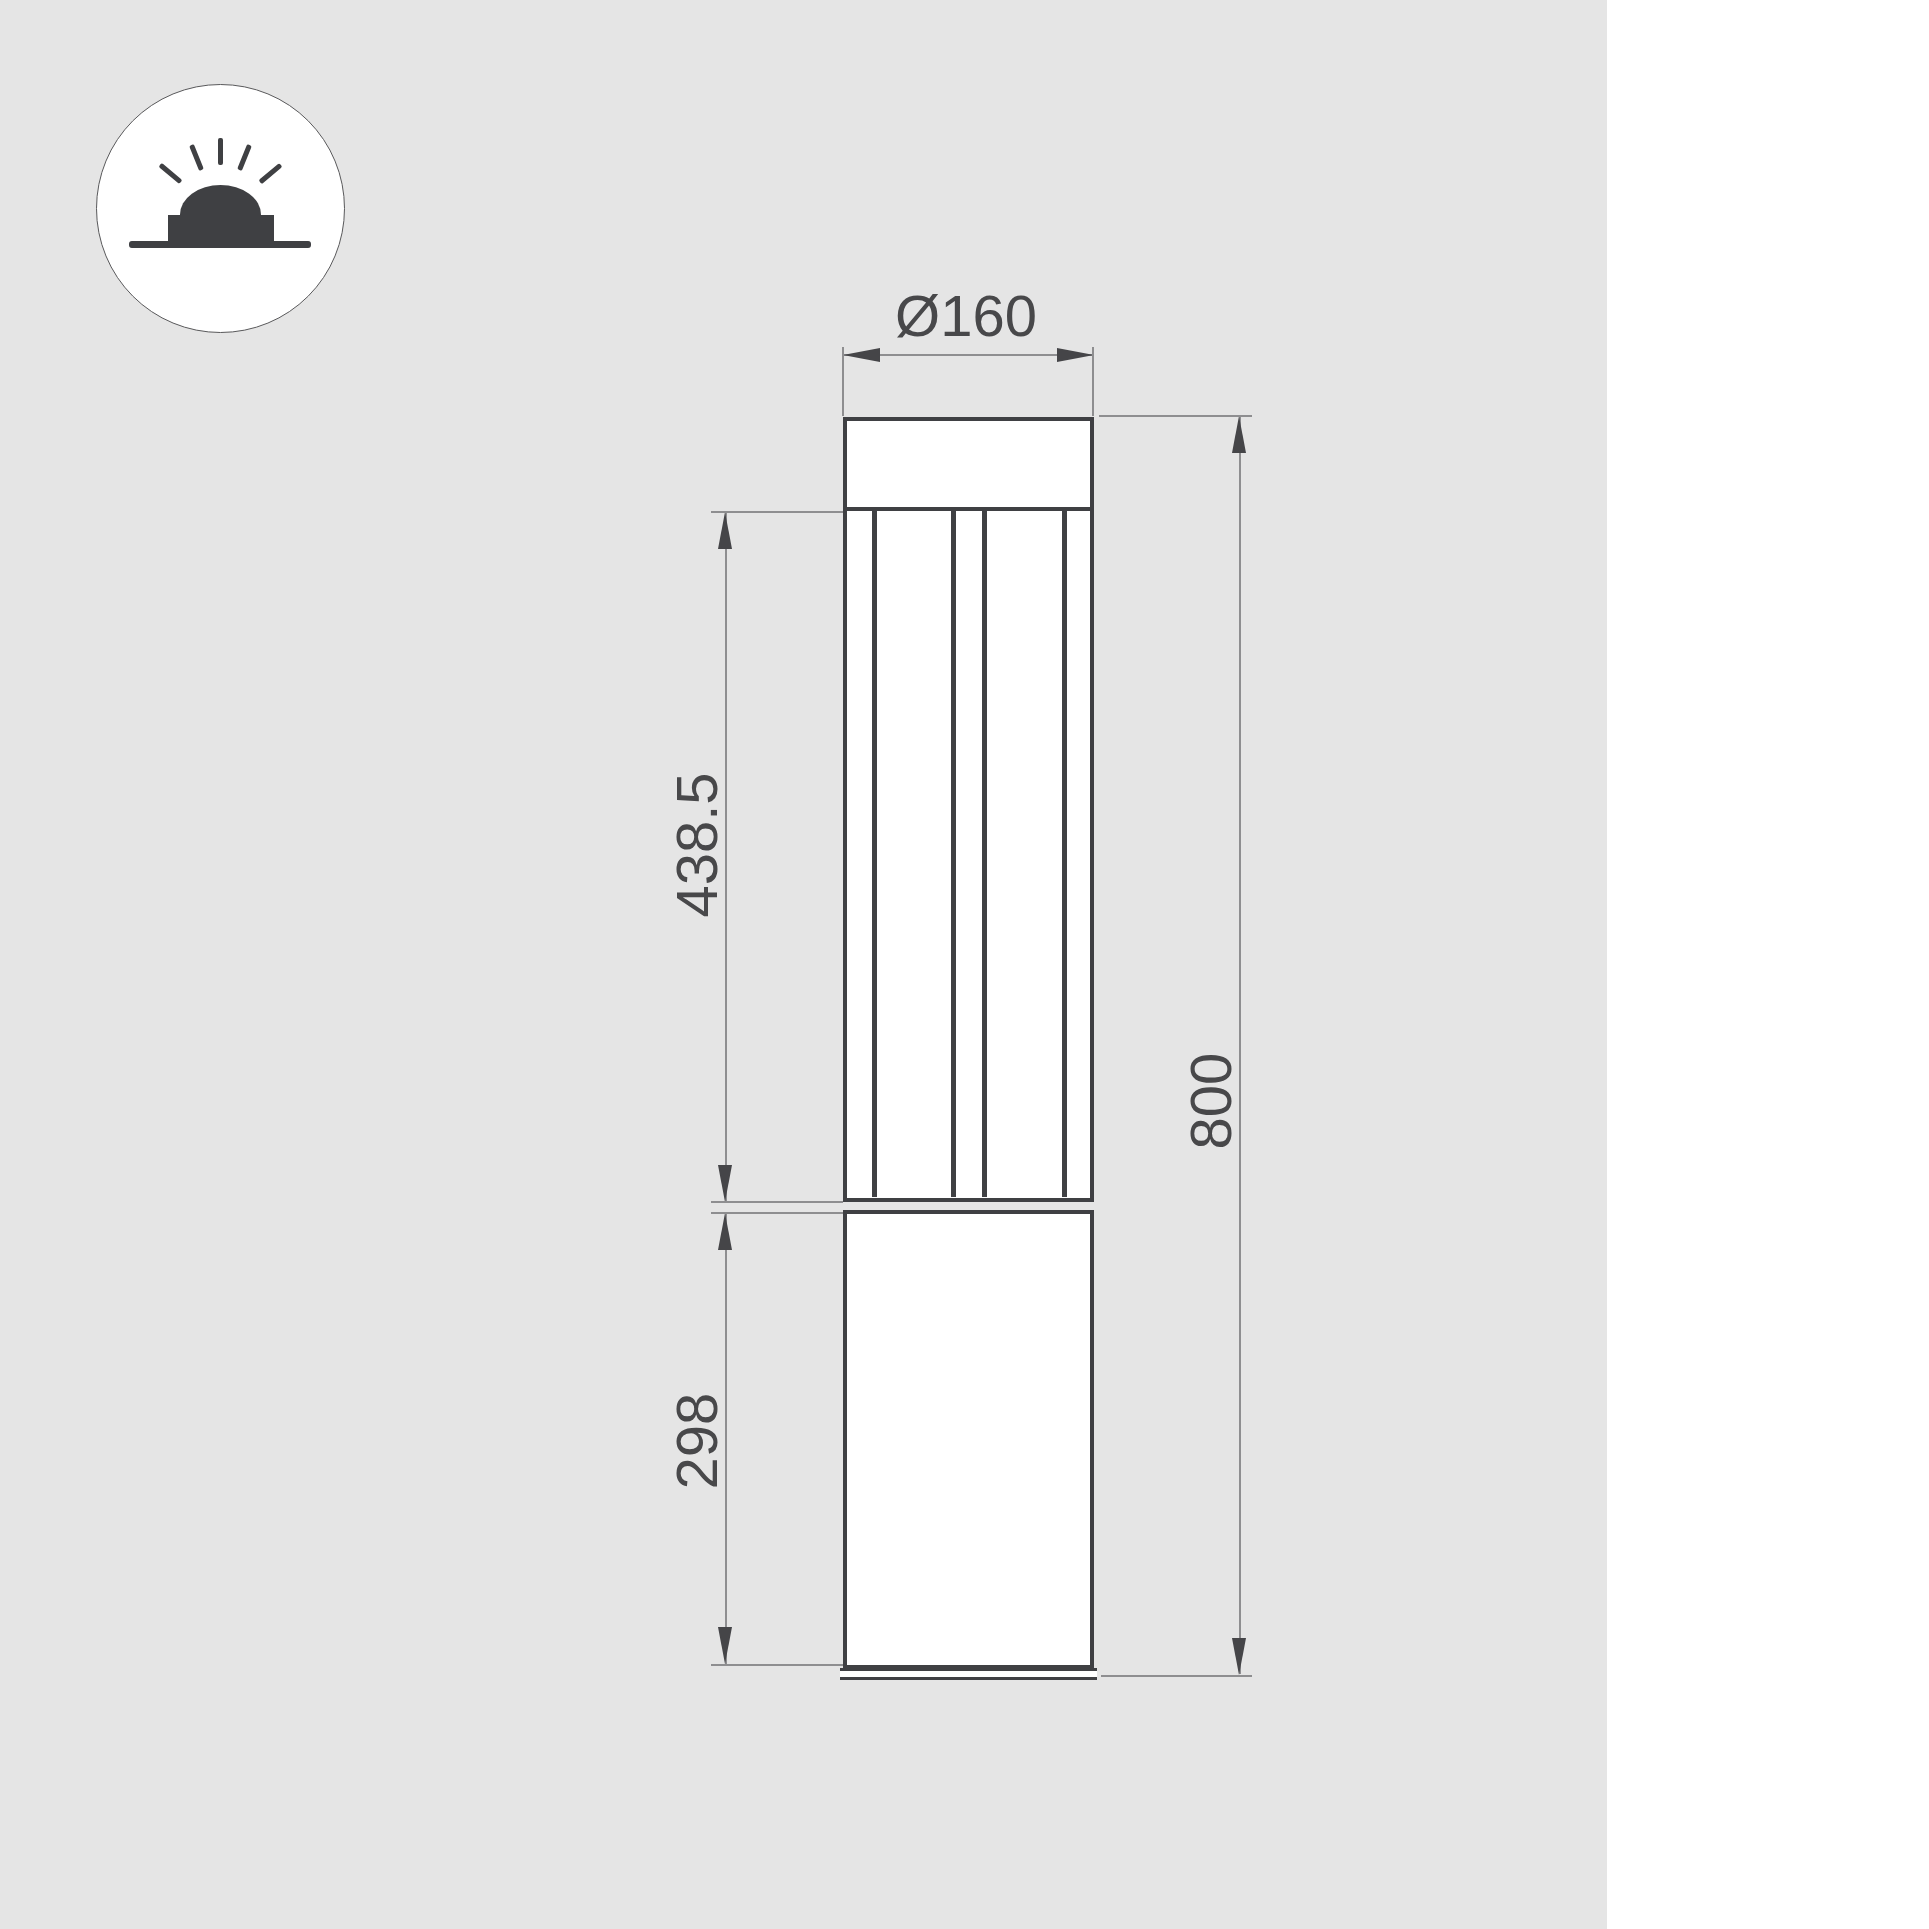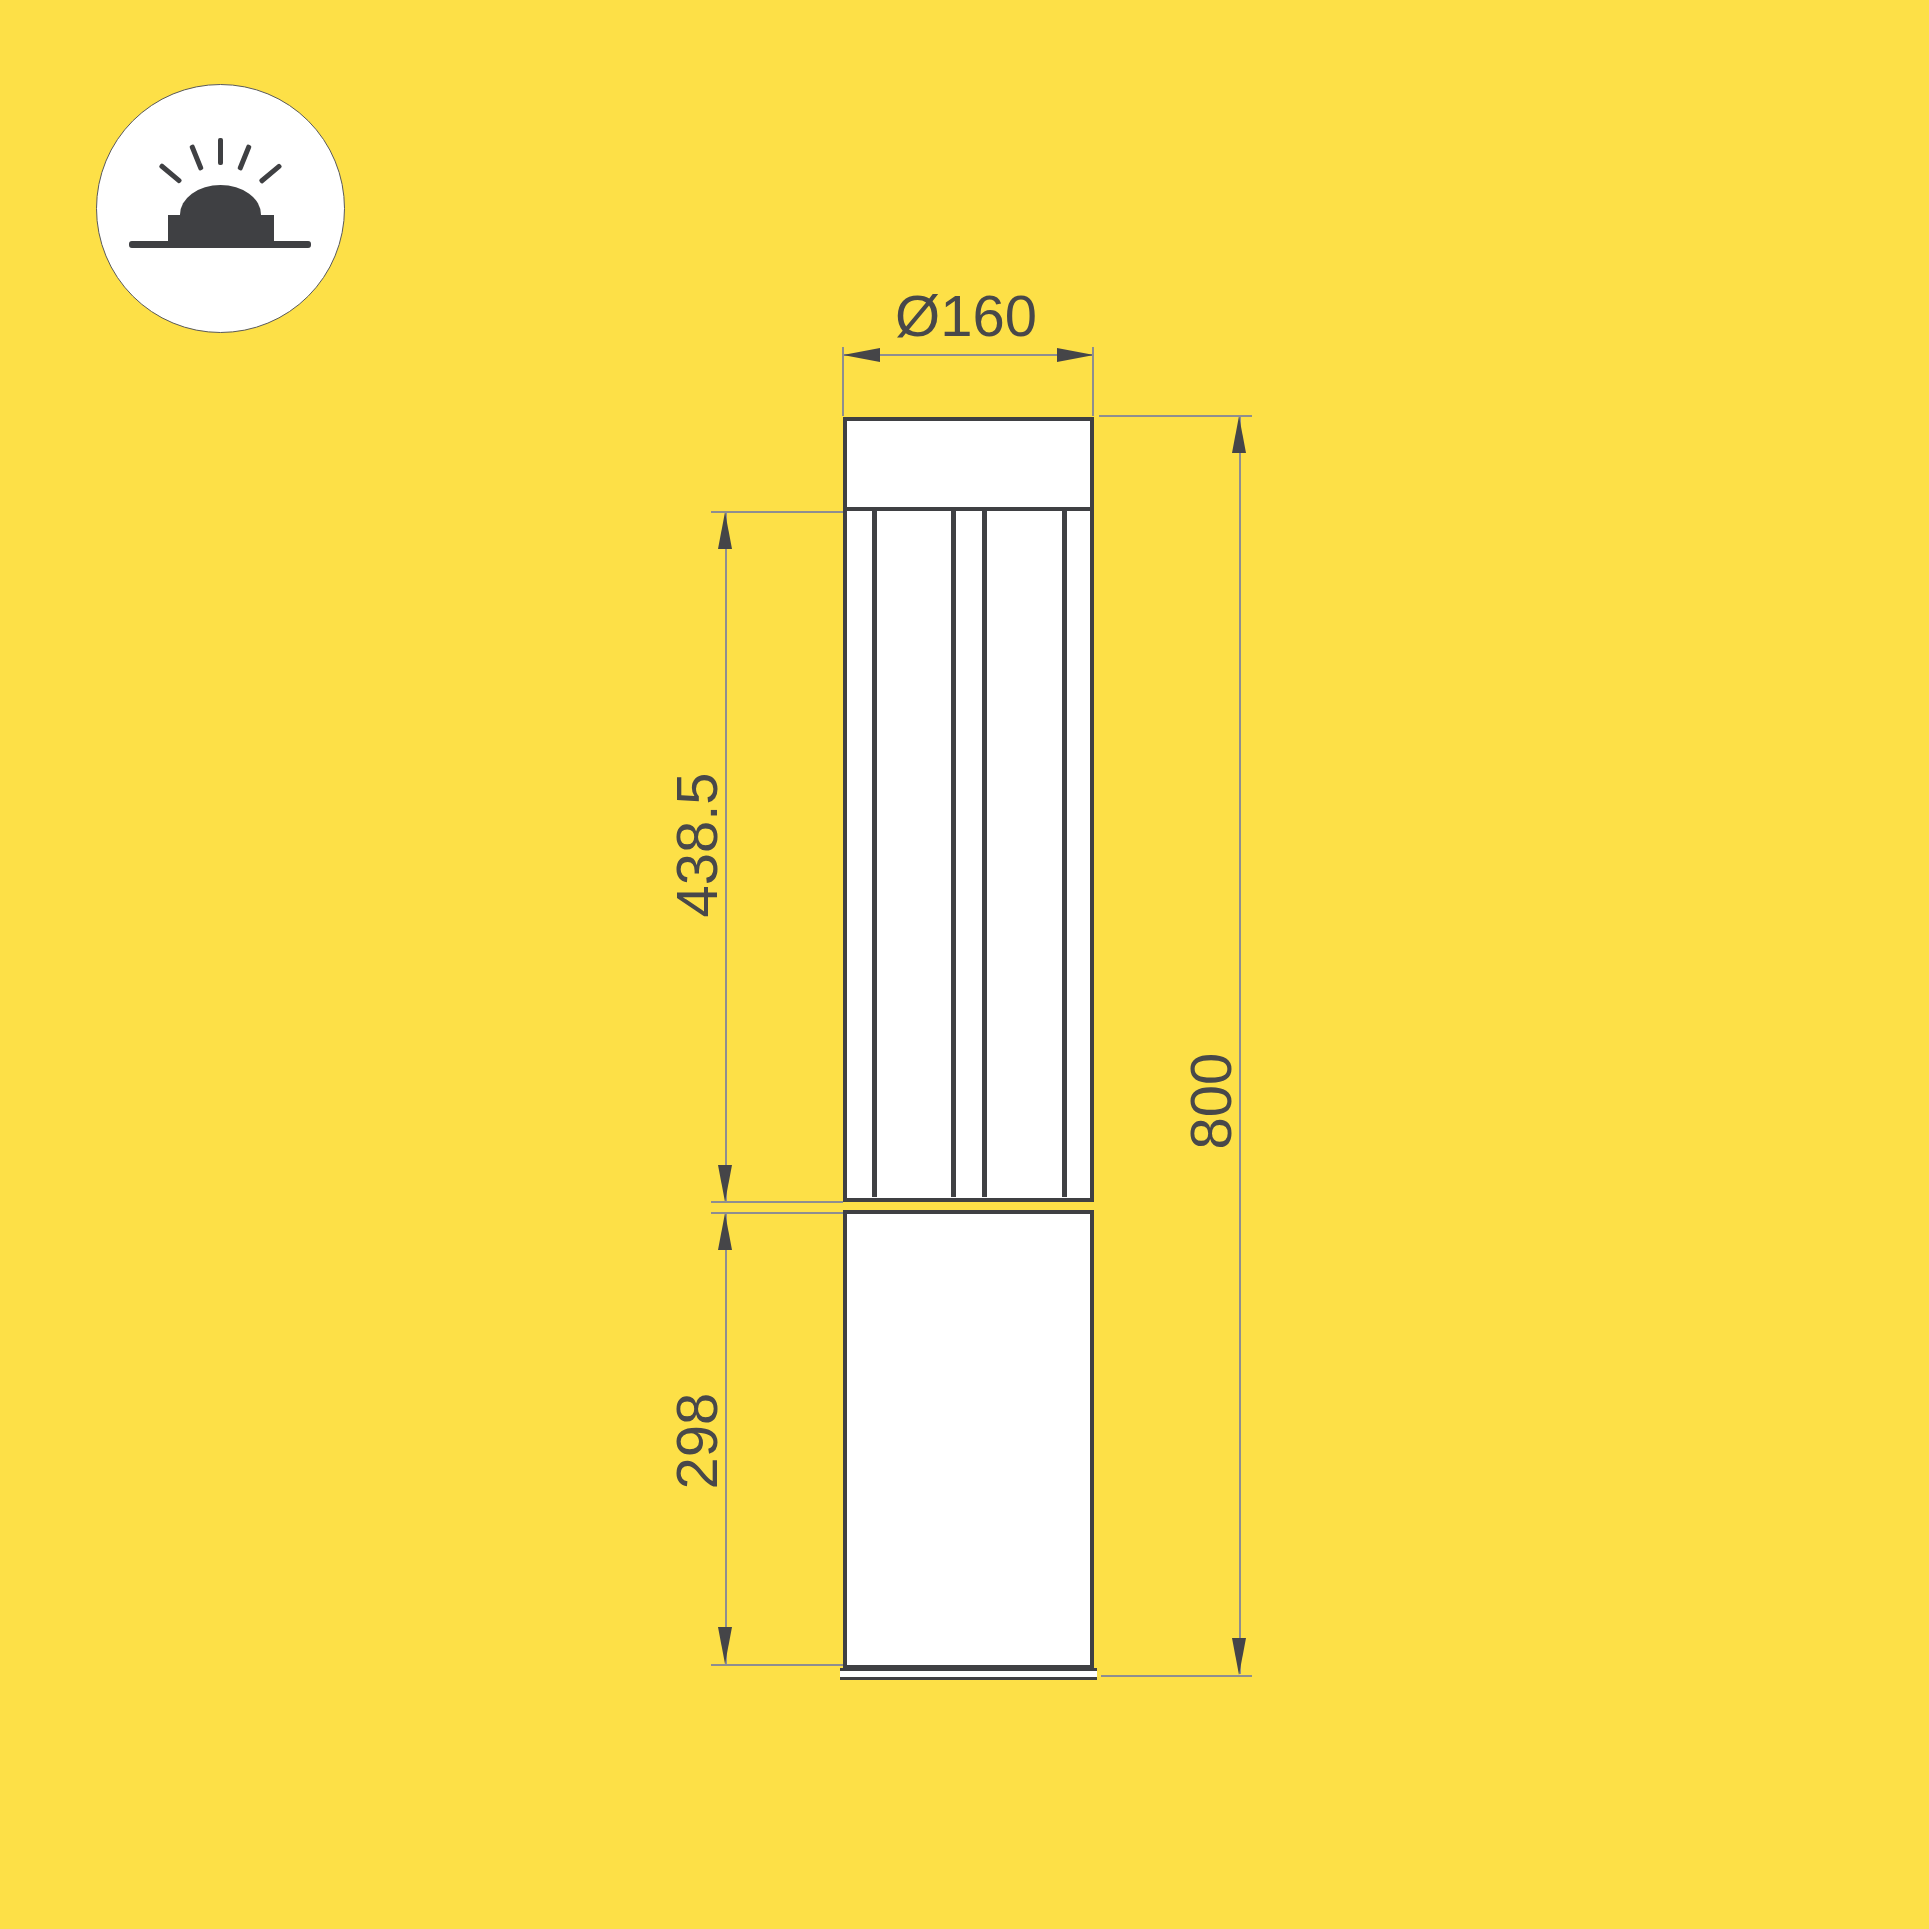--- a/index.html
+++ b/index.html
@@ -1,17 +1,17 @@
 <!DOCTYPE html>
 <html><head>
 <meta charset="utf-8">
 <style>
   html,body{margin:0;padding:0;background:#ffffff;}
   .canvas{
-    position:relative;width:1929px;height:1929px;background:#fde047;overflow:hidden;
+    position:relative;width:1607px;height:1929px;background:#e5e5e5;overflow:hidden;
     font-family:"Liberation Sans","DejaVu Sans",sans-serif;
   }
   
   .abs{position:absolute;}
   .thin-h{position:absolute;height:1.9px;background:#8e8e90;}
   .thin-v{position:absolute;width:1.9px;background:#8e8e90;}
   .thick-v{position:absolute;width:4.8px;background:#3f4043;}
   .dim-label{
     position:absolute;color:#48484a;font-size:58px;line-height:58px;
     white-space:nowrap;transform:translate(-50%,-50%);letter-spacing:0px;

